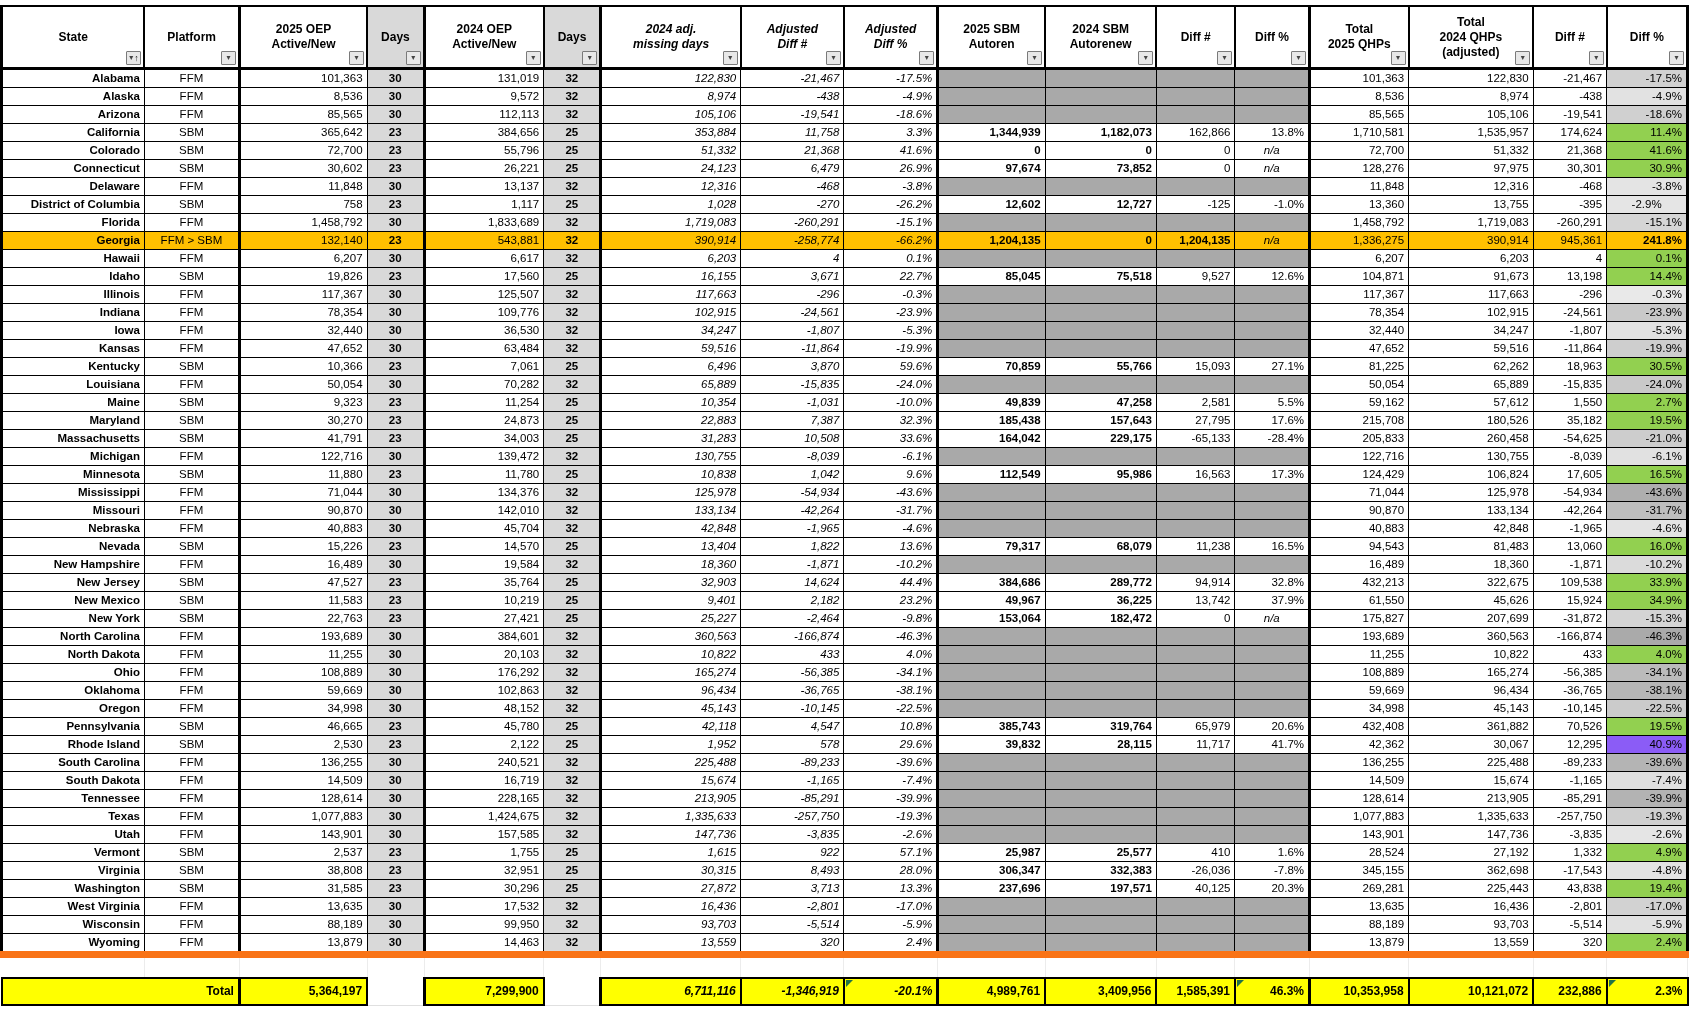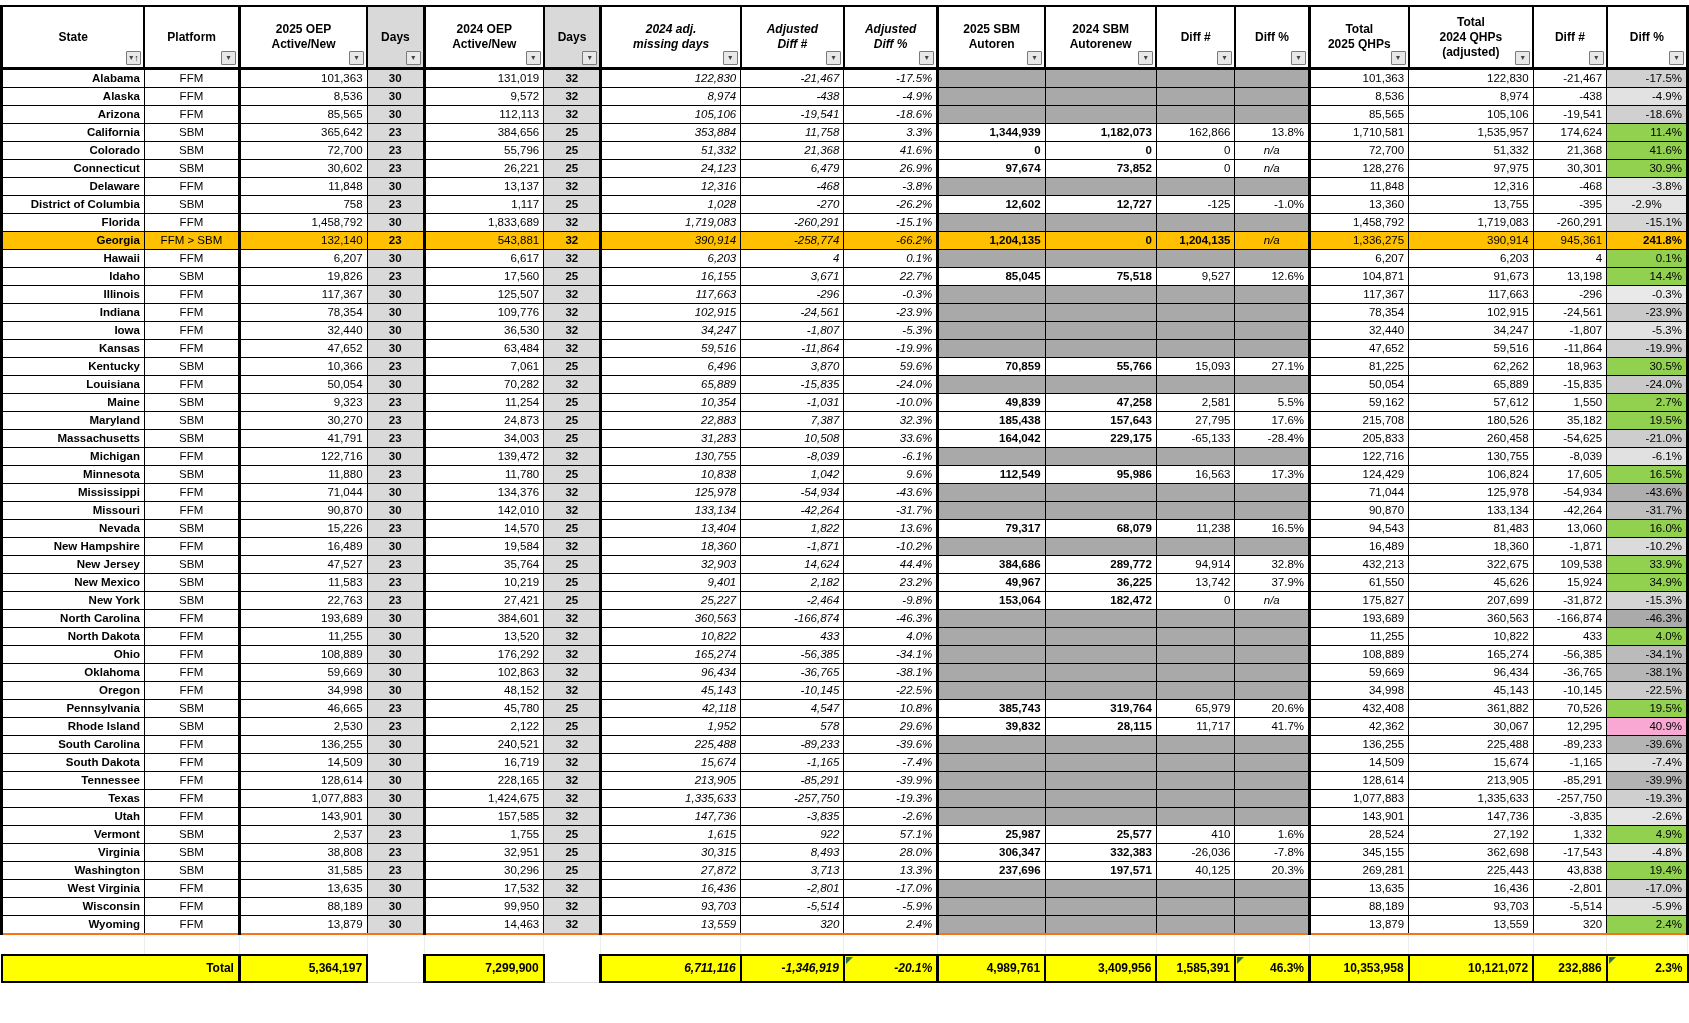--- a/index.html
+++ b/index.html
@@ -28,21 +28,21 @@
   .num{text-align:right;}
   .ctr{text-align:center;}
   .state{font-weight:bold;text-align:right;}
   .days{background:#d9d9d9;text-align:center;font-weight:bold;}
   .it{font-style:italic;}
   .bold{font-weight:bold;}
   .na{background:#a9a9a9;}
   .gl{border-left-width:3px !important;}
   .first{border-left-width:3px;}
   .last{border-right-width:3px;}
-  tr.lastrow td{border-bottom:2px solid #f97316;}
+  tr.lastrow td{border-bottom:7px solid #f97316;}
   tr.hl td{background:#ffc000 !important;}
 
   tr.spacer td{border:none;background:#fff;height:19px;border-right:1px solid #ececec;}
 
   tr.total td{
     background:#ffff00;border:2px solid #000;font-weight:bold;font-size:12px;
     height:25px;line-height:25px;position:relative;
   }
   tr.total td.blankday{background:#fff;border:none;border-bottom:1px solid #e0e0e0;}
 
@@ -582,20 +582,39 @@
           <td class="num bold gl na"></td>
           <td class="num bold na"></td>
           <td class="num na"></td>
           <td class="num na"></td>
           <td class="num gl">90,870</td>
           <td class="num">133,134</td>
           <td class="num">-42,264</td>
           <td class="num last" style="background: rgb(190, 190, 190);">-31.7%</td>
         </tr>
         <tr>
+          <td class="state first">Nebraska</td>
+          <td class="ctr">FFM</td>
+          <td class="num gl">40,883</td>
+          <td class="days">30</td>
+          <td class="num gl">45,704</td>
+          <td class="days">32</td>
+          <td class="num it gl">42,848</td>
+          <td class="num it">-1,965</td>
+          <td class="num it">-4.6%</td>
+          <td class="num bold gl na"></td>
+          <td class="num bold na"></td>
+          <td class="num na"></td>
+          <td class="num na"></td>
+          <td class="num gl">40,883</td>
+          <td class="num">42,848</td>
+          <td class="num">-1,965</td>
+          <td class="num last" style="background: rgb(227, 227, 227);">-4.6%</td>
+        </tr>
+        <tr>
           <td class="state first">Nevada</td>
           <td class="ctr">SBM</td>
           <td class="num gl">15,226</td>
           <td class="days">23</td>
           <td class="num gl">14,570</td>
           <td class="days">25</td>
           <td class="num it gl">13,404</td>
           <td class="num it">1,822</td>
           <td class="num it">13.6%</td>
           <td class="num bold gl">79,317</td>
@@ -700,21 +719,21 @@
           <td class="num gl">193,689</td>
           <td class="num">360,563</td>
           <td class="num">-166,874</td>
           <td class="num last" style="background: rgb(170, 170, 170);">-46.3%</td>
         </tr>
         <tr>
           <td class="state first">North Dakota</td>
           <td class="ctr">FFM</td>
           <td class="num gl">11,255</td>
           <td class="days">30</td>
-          <td class="num gl">13,520</td>
+          <td class="num gl">20,103</td>
           <td class="days">32</td>
           <td class="num it gl">10,822</td>
           <td class="num it">433</td>
           <td class="num it">4.0%</td>
           <td class="num bold gl na"></td>
           <td class="num bold na"></td>
           <td class="num na"></td>
           <td class="num na"></td>
           <td class="num gl">11,255</td>
           <td class="num">10,822</td>
@@ -807,21 +826,21 @@
           <td class="num it gl">1,952</td>
           <td class="num it">578</td>
           <td class="num it">29.6%</td>
           <td class="num bold gl">39,832</td>
           <td class="num bold">28,115</td>
           <td class="num">11,717</td>
           <td class="num">41.7%</td>
           <td class="num gl">42,362</td>
           <td class="num">30,067</td>
           <td class="num">12,295</td>
-          <td class="num last" style="background: #f9a8d4; padding-left: 12px;">40.9%</td>
+          <td class="num last" style="background: #8b5cf6; padding-left: 12px;">40.9%</td>
         </tr>
         <tr>
           <td class="state first">South Carolina</td>
           <td class="ctr">FFM</td>
           <td class="num gl">136,255</td>
           <td class="days">30</td>
           <td class="num gl">240,521</td>
           <td class="days">32</td>
           <td class="num it gl">225,488</td>
           <td class="num it">-89,233</td>

